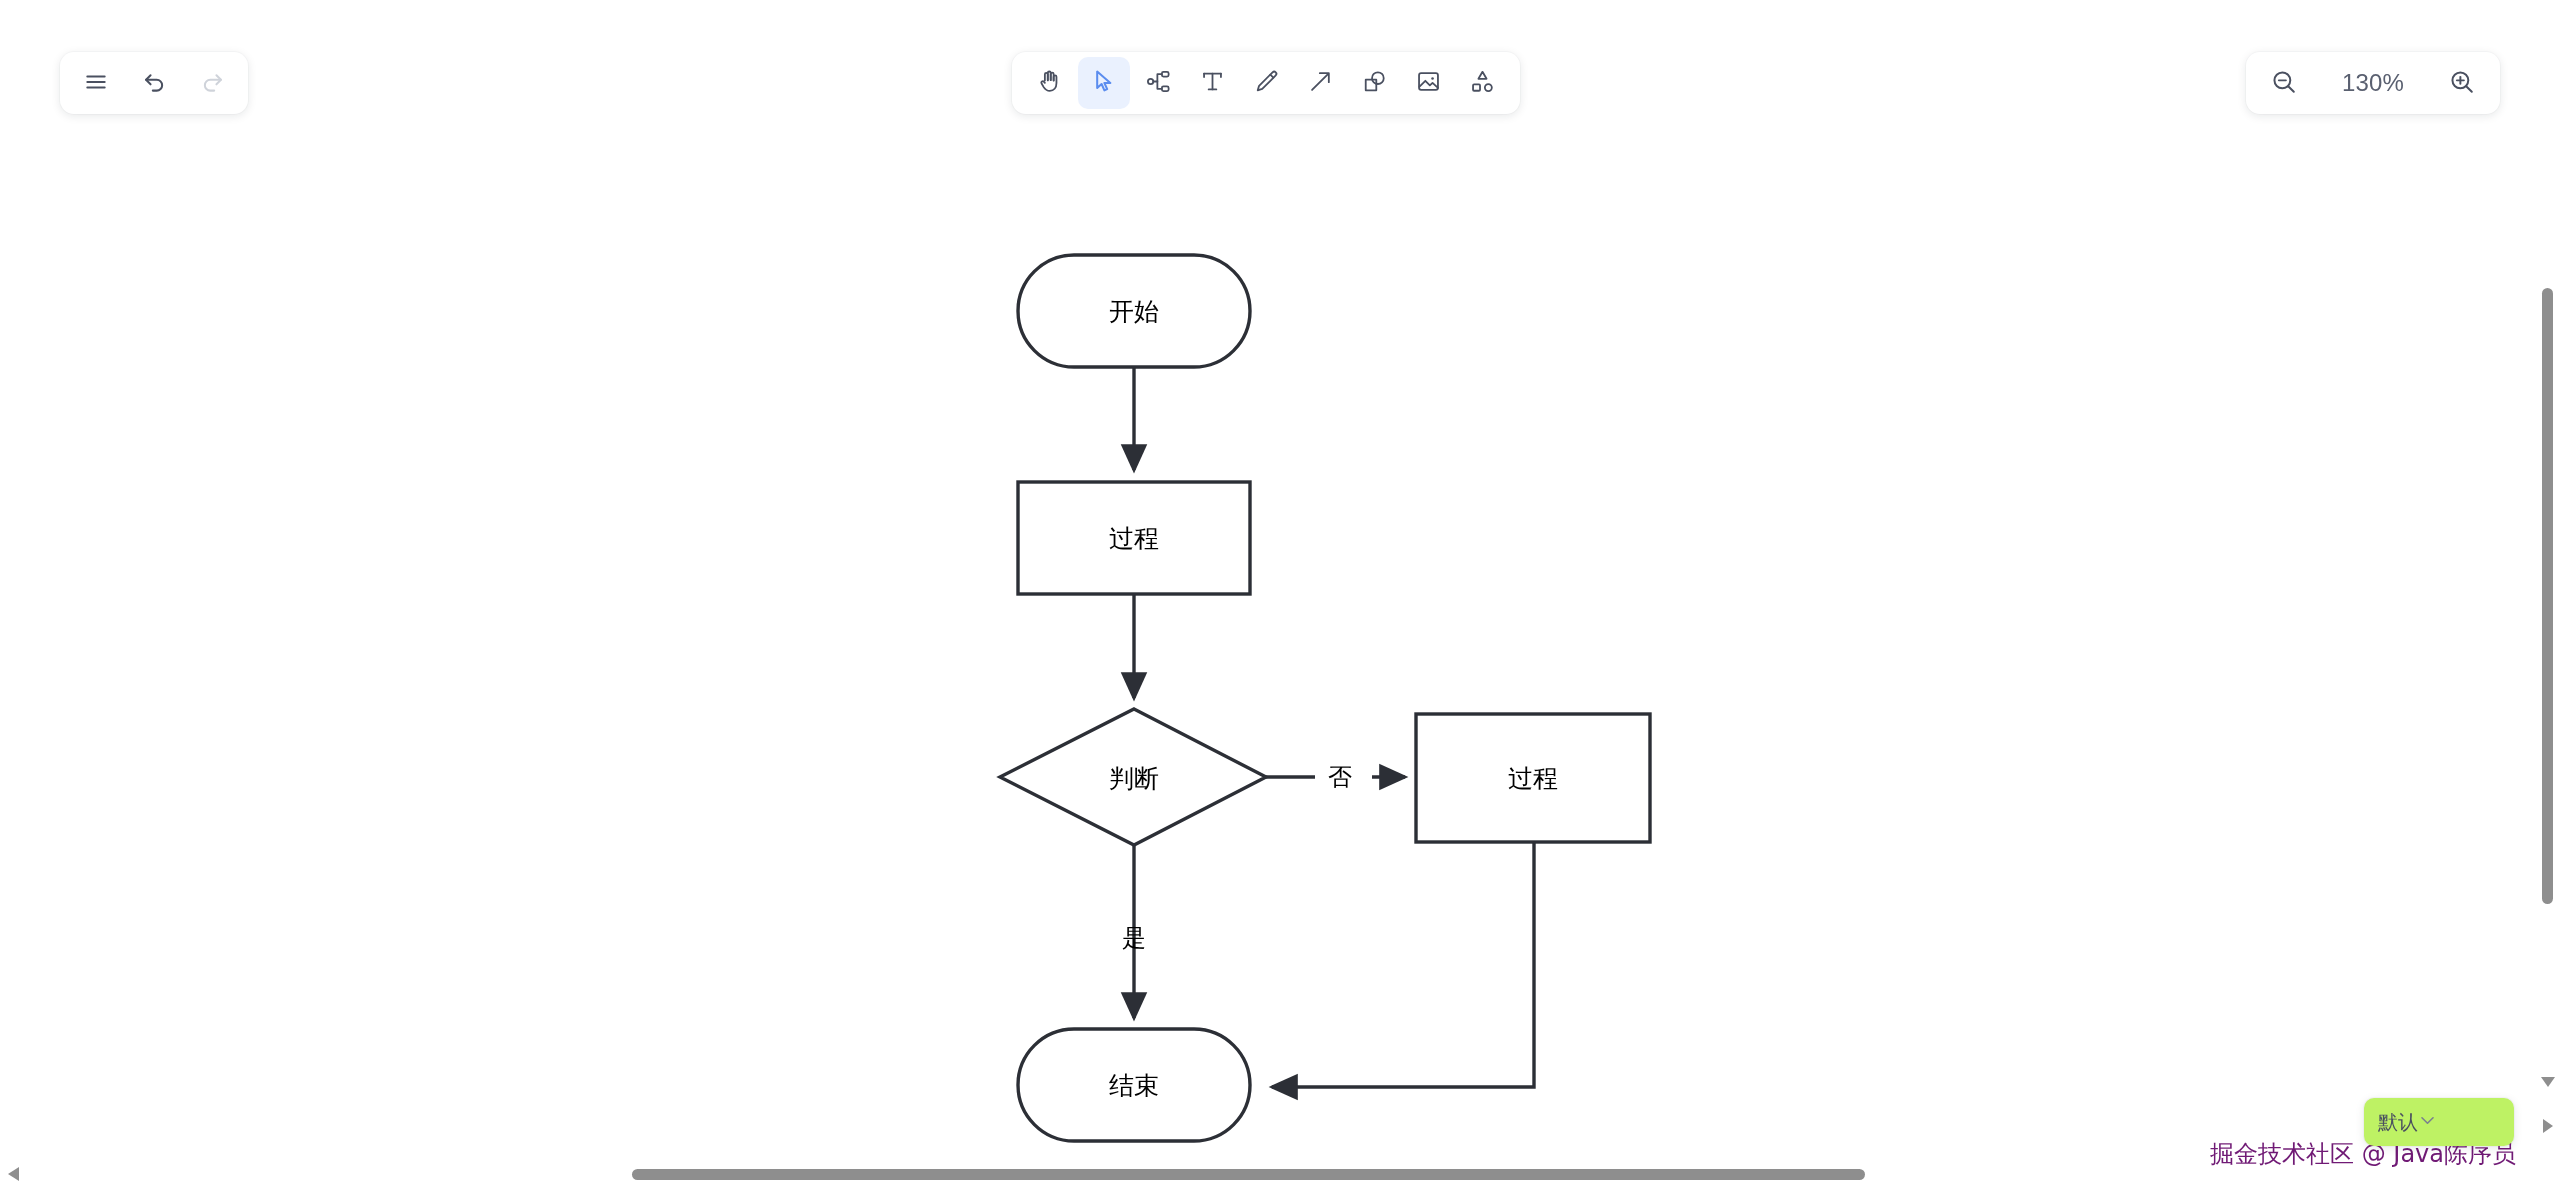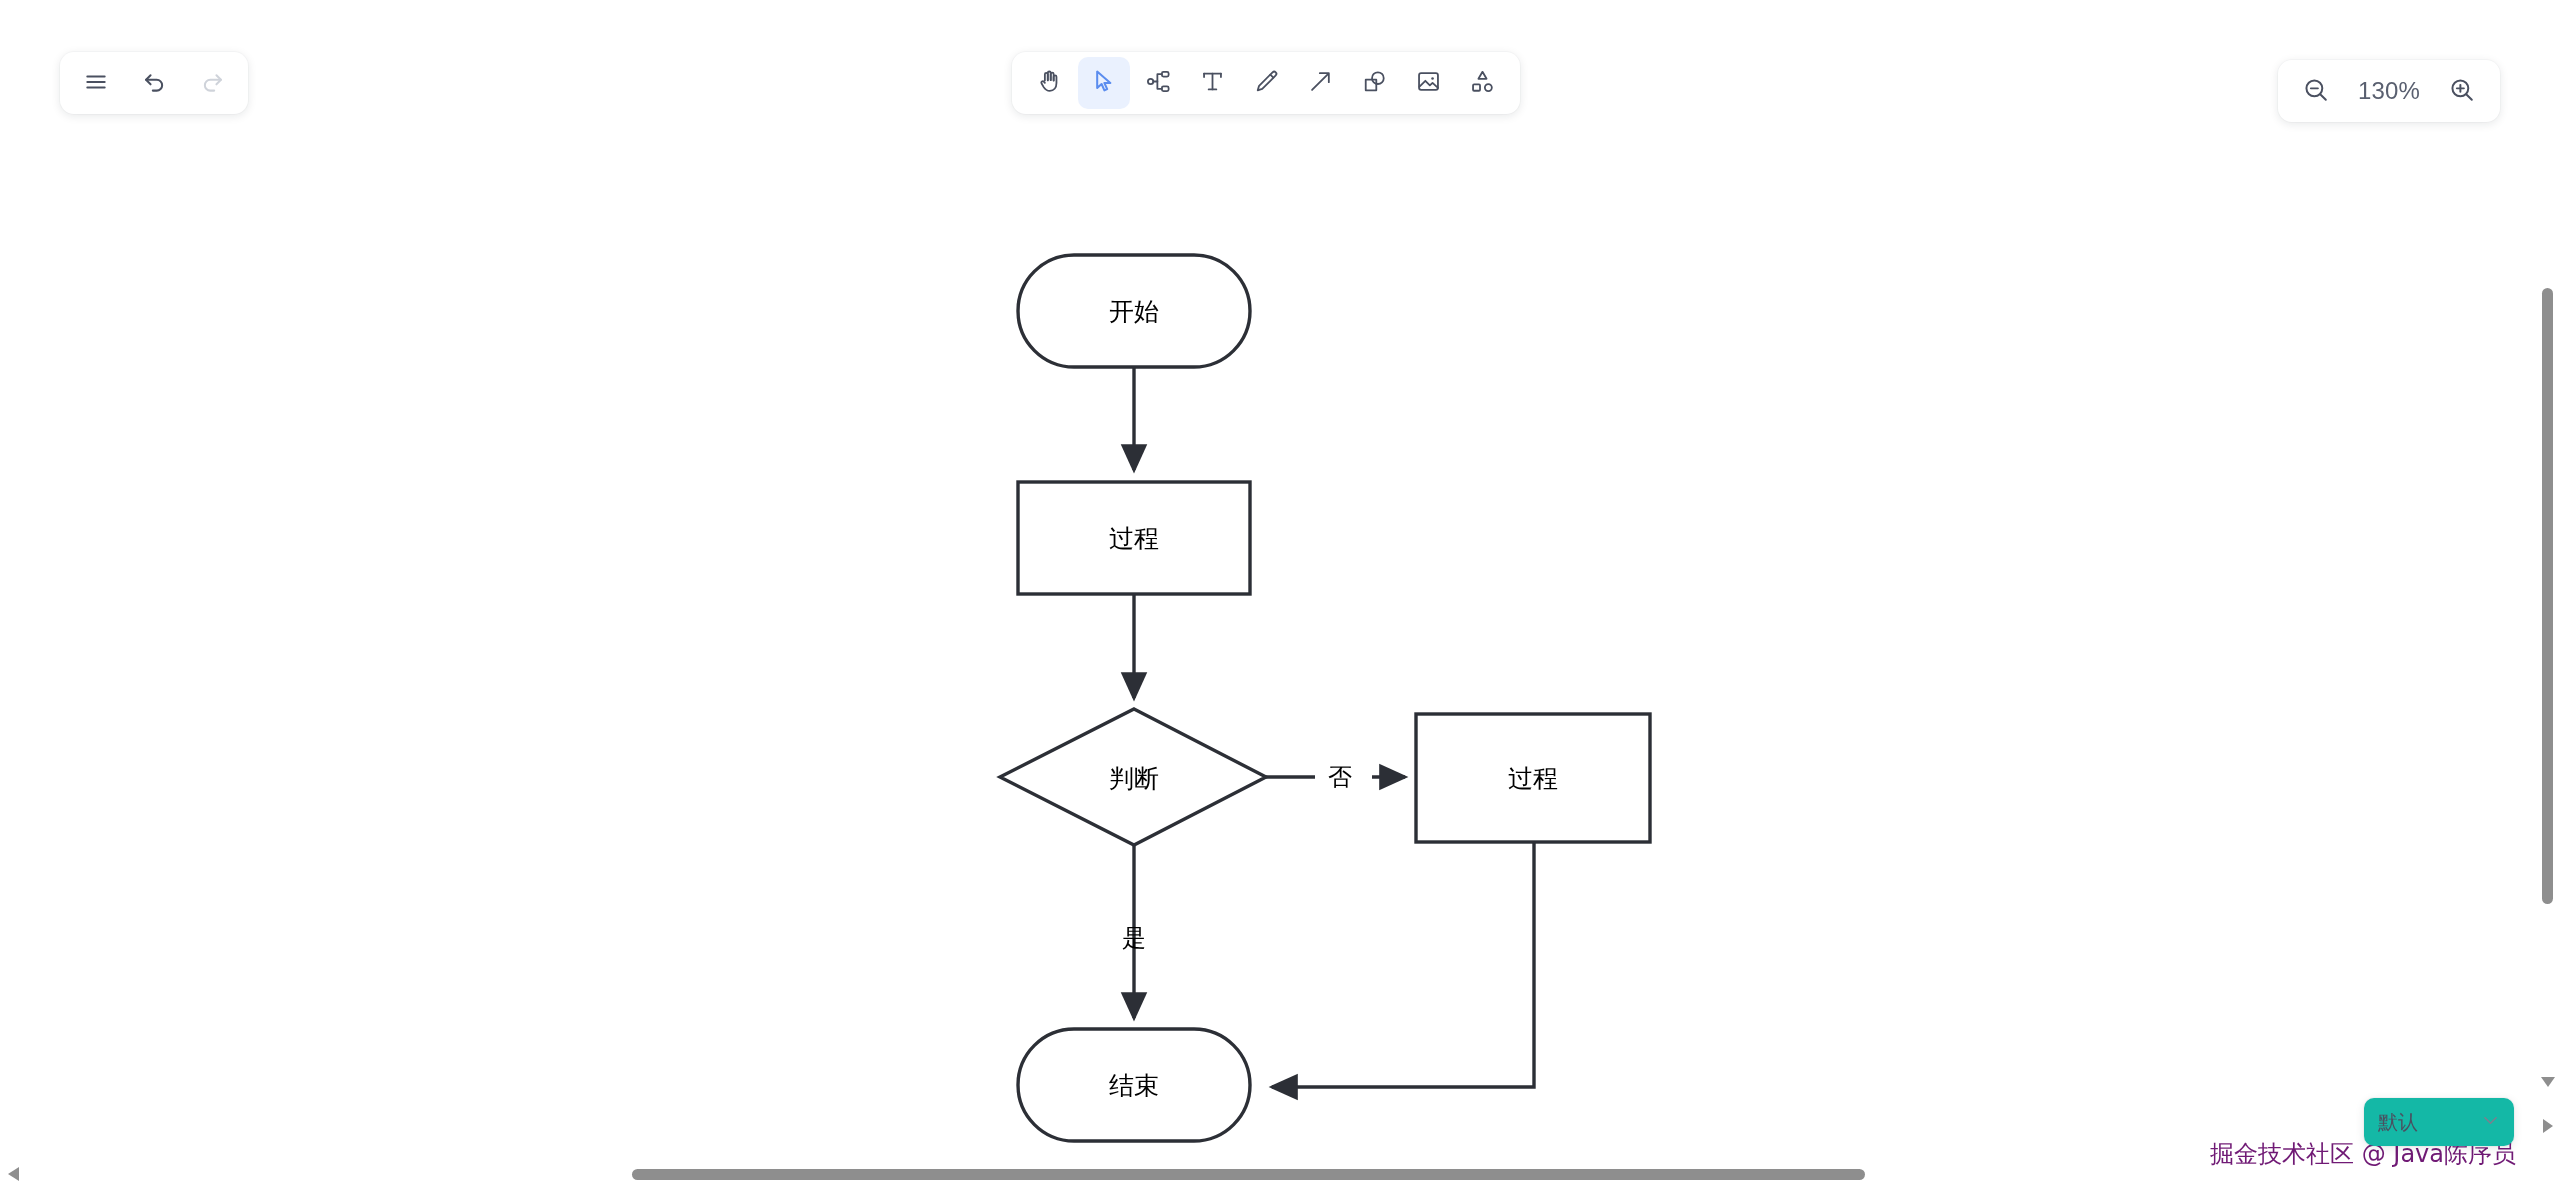--- a/index.html
+++ b/index.html
@@ -55,24 +55,24 @@
     left: 1012px;
     top: 52px;
     height: 62px;
     padding: 0 12px;
     gap: 2px;
   }
 
   
   #zoom-panel {
     right: 60px;
-    top: 60px;
+    top: 52px;
     height: 62px;
     padding: 0 12px;
-    gap: 4px;
+    gap: 20px;
   }
   #zoom-level {
     font-size: 24px;
     color: #5a6070;
     min-width: 86px;
     text-align: center;
     letter-spacing: 0.2px;
     user-select: none;
   }
 
@@ -99,26 +99,26 @@
     pointer-events: none;
   }
 
   
   #style-select {
     position: absolute;
     right: 46px;
     bottom: 42px;
     width: 150px;
     height: 48px;
-    background: #14b8a6;
+    background: #bef264;
     border-radius: 10px;
     box-shadow: 0 2px 10px rgba(20,26,40,0.10), 0 0 0 1px rgba(20,26,40,0.03);
     display: flex;
     align-items: center;
-    justify-content: space-between;
+    justify-content: flex-start;
     padding: 0 14px;
     cursor: pointer;
     z-index: 5;
   }
   #style-select-label {
     font-size: 20px;
     color: #4a5060;
     font-family: "DejaVu Sans", "Liberation Sans", sans-serif;
   }
 

